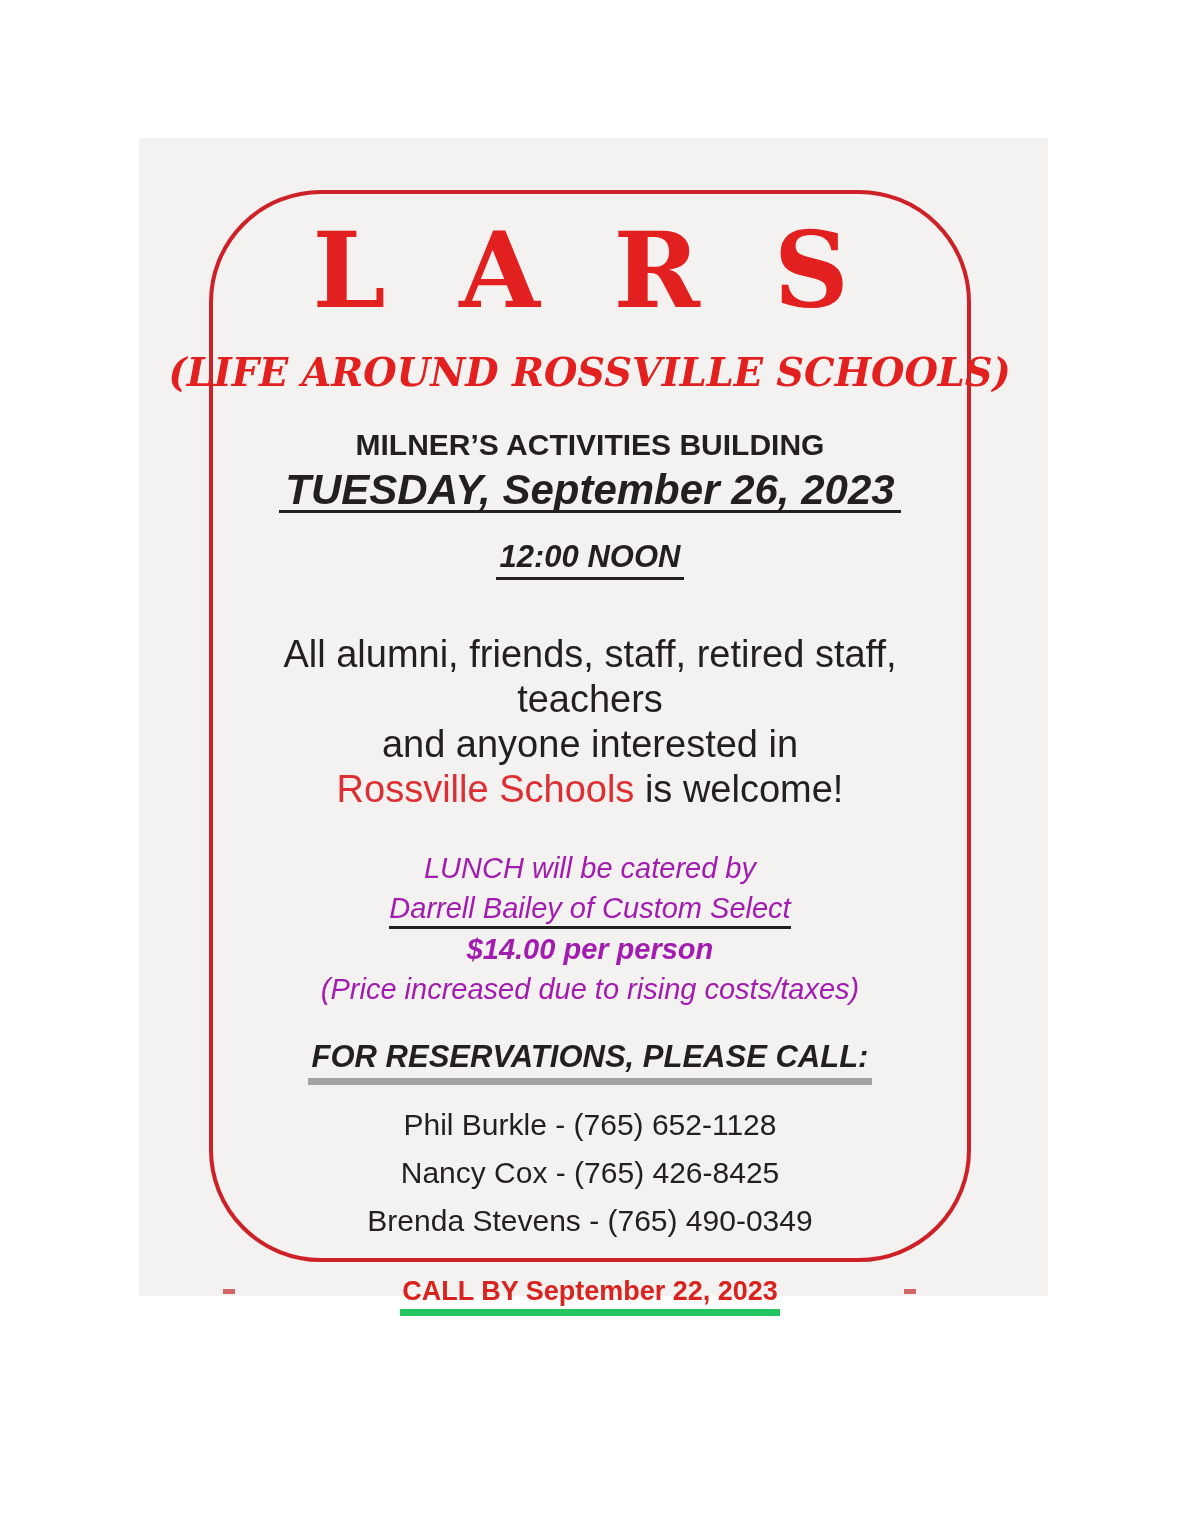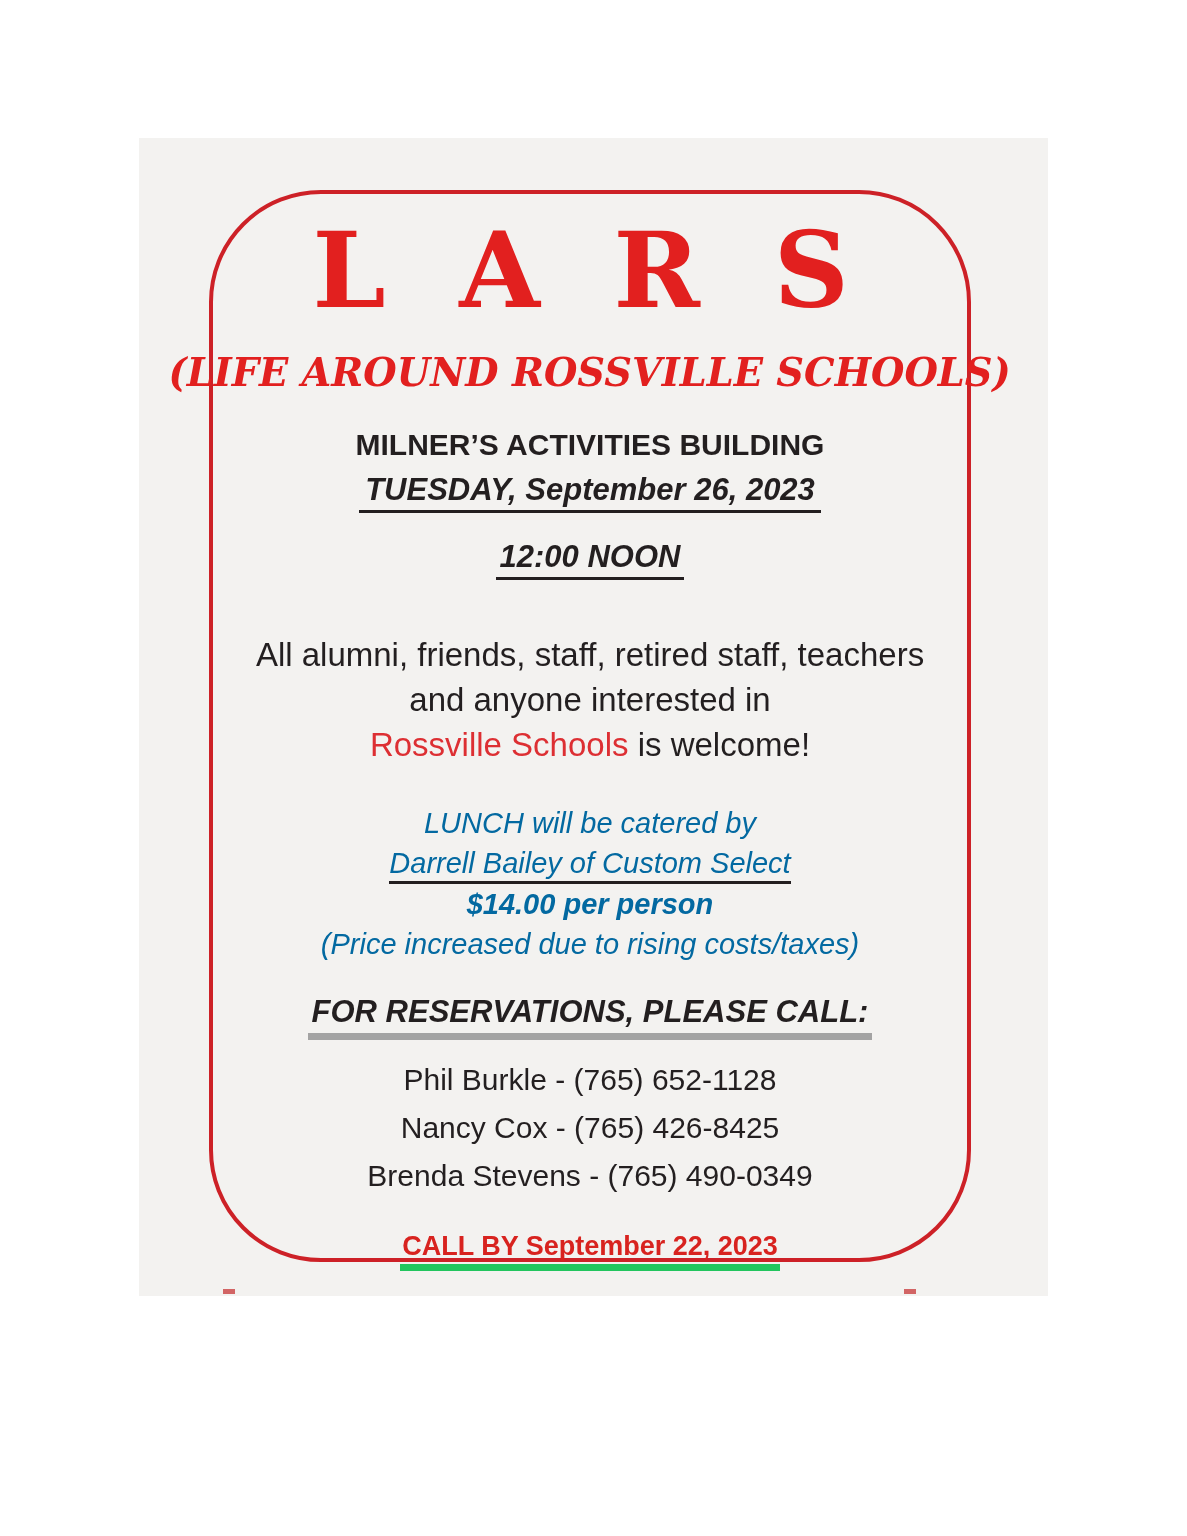--- a/index.html
+++ b/index.html
@@ -67,49 +67,49 @@
     font-weight: bold;
     font-size: 30px;
     line-height: 34px;
     color: #231f20;
     text-align: right;
   }
   .dateline {
     margin-top: 10px;
     font-weight: bold;
     font-style: italic;
+    font-size: 42px;
+    line-height: 36px;
+    color: #231f20;
+    border-bottom: 3px solid #231f20;
+    padding: 0 6px 2px 6px;
+  }
+  .timeline {
+    margin-top: 26px;
+    font-weight: bold;
+    font-style: italic;
     font-size: 31px;
     line-height: 36px;
     color: #231f20;
     border-bottom: 3px solid #231f20;
-    padding: 0 6px 2px 6px;
-  }
-  .timeline {
-    margin-top: 26px;
-    font-weight: bold;
-    font-style: italic;
-    font-size: 31px;
-    line-height: 36px;
-    color: #231f20;
-    border-bottom: 3px solid #231f20;
     padding: 0 4px 2px 4px;
   }
   .welcome {
     margin-top: 52px;
-    font-size: 33px;
+    font-size: 38px;
     line-height: 45px;
     color: #231f20;
   }
   .red-inline { color: #dd2f33; }
   .lunch {
     margin-top: 36px;
     font-style: italic;
     font-size: 29px;
     line-height: 40px;
-    color: #0369a1;
+    color: #a21caf;
   }
   .lunch .underlined {
     display: inline-block;
     border-bottom: 3px solid #231f20;
     padding-bottom: 1px;
     line-height: 34px;
   }
   .lunch .price {
     font-weight: bold;
   }

